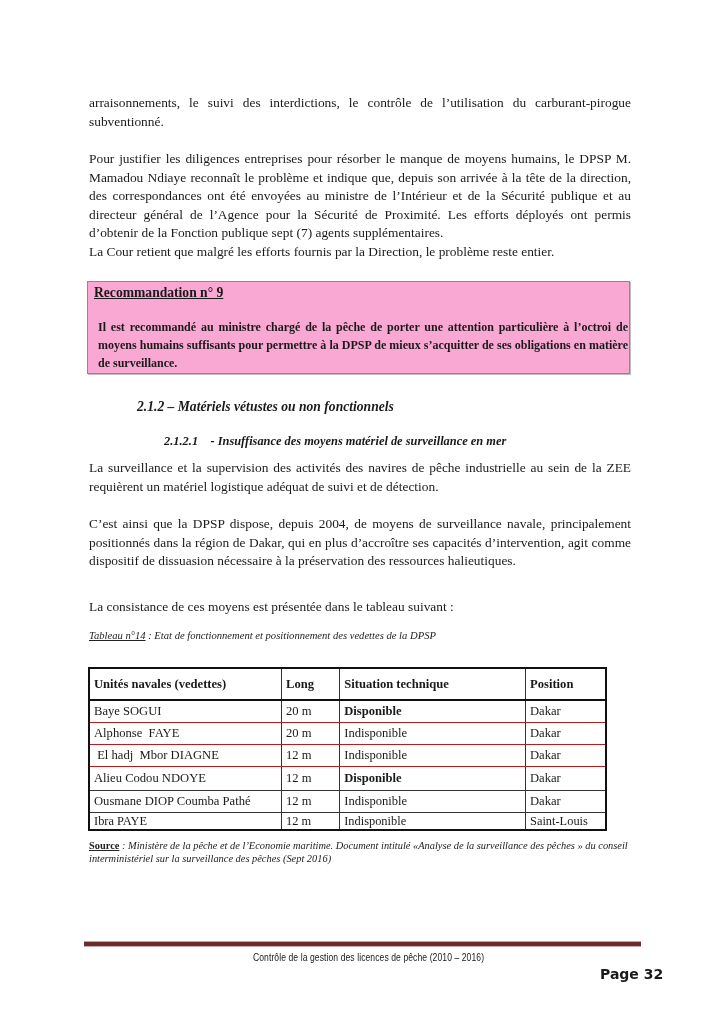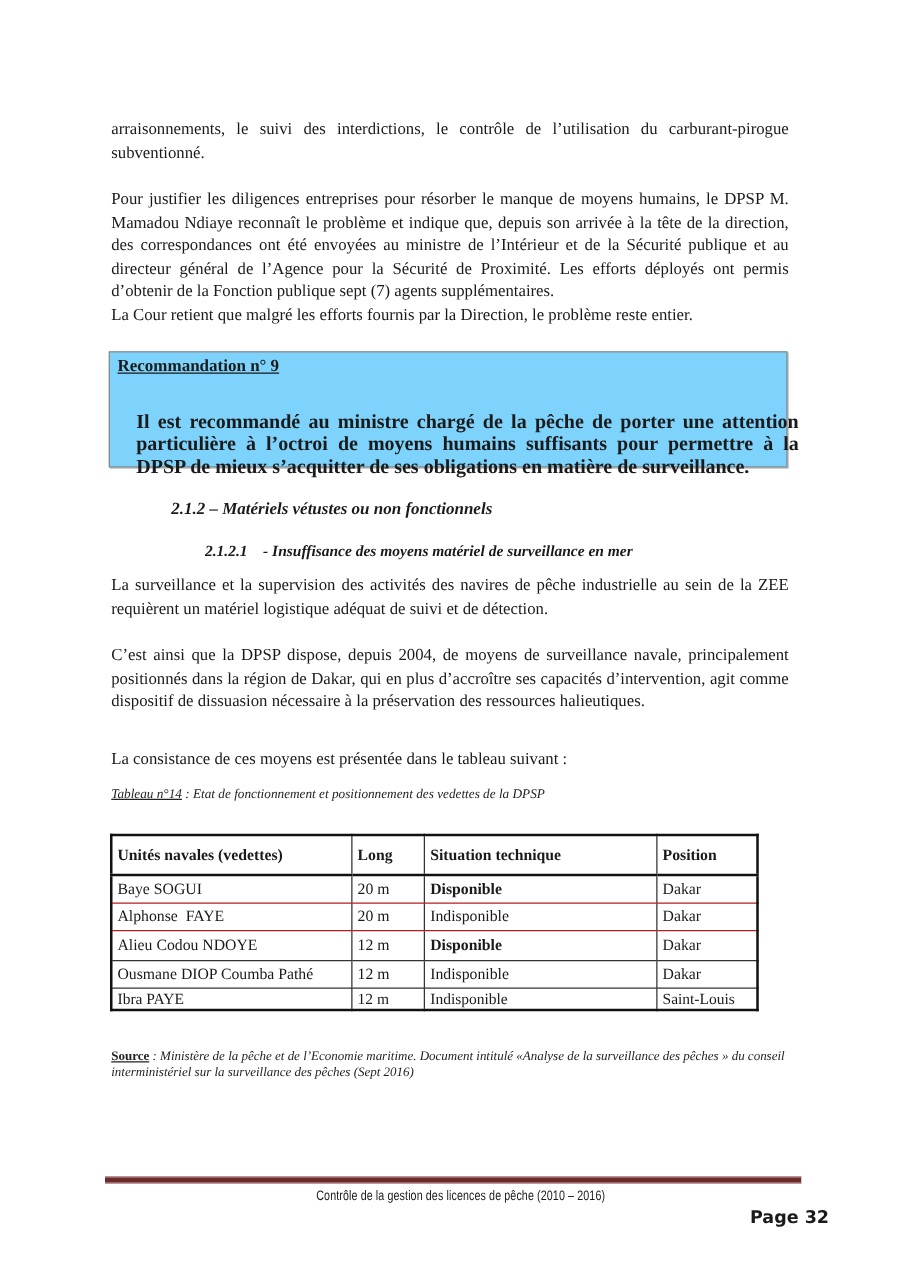--- a/index.html
+++ b/index.html
@@ -12,30 +12,30 @@
     .p {
       position: absolute; left: 89px; width: 542px;
       font-size: 13.4px; line-height: 18.5px; text-align: justify; margin: 0;
     }
     .p-last { text-align-last: left; }
     #p1 { top: 94px; }
     #p2 { top: 150px; }
     #p3 { top: 243px; }
     .reco {
       position: absolute; left: 87px; top: 281px; width: 543px; height: 93px;
-      background: #7dd3fc; border: 1px solid #8a8a8a; box-sizing: border-box;
+      background: #f9a8d4; border: 1px solid #8a8a8a; box-sizing: border-box;
       box-shadow: 1px 1px 0 #bdbdbd;
     }
     .reco-title {
       position: absolute; left: 6px; top: 3px; font-weight: bold; font-size: 13.6px;
       text-decoration: underline; margin: 0;
     }
     .reco-body {
       position: absolute; left: 6px; top: 32px; width: 530px; font-weight: bold;
-      font-size: 16px; line-height: 18px; text-align: justify; margin: 15px;
+      font-size: 12px; line-height: 18px; text-align: justify; margin: 4px;
     }
     .h3 {
       position: absolute; left: 137px; top: 399px; font-weight: bold; font-style: italic;
       font-size: 13.6px; margin: 0;
     }
     .h4 {
       position: absolute; left: 164px; top: 434px; font-weight: bold; font-style: italic;
       font-size: 12.4px; margin: 0; white-space: pre;
     }
     #p4 { top: 459px; }
@@ -119,20 +119,26 @@
         <td>20 m</td>
         <td class="bold">Disponible</td>
         <td>Dakar</td>
       </tr>
       <tr class="r2">
         <td style="white-space:pre">Alphonse  FAYE</td>
         <td>20 m</td>
         <td>Indisponible</td>
         <td>Dakar</td>
       </tr>
+      <tr class="r3">
+        <td style="white-space:pre"> El hadj  Mbor DIAGNE</td>
+        <td>12 m</td>
+        <td>Indisponible</td>
+        <td>Dakar</td>
+      </tr>
       <tr class="r4">
         <td>Alieu Codou NDOYE</td>
         <td>12 m</td>
         <td class="bold">Disponible</td>
         <td>Dakar</td>
       </tr>
       <tr class="r5">
         <td>Ousmane DIOP Coumba Pathé</td>
         <td>12 m</td>
         <td>Indisponible</td>

